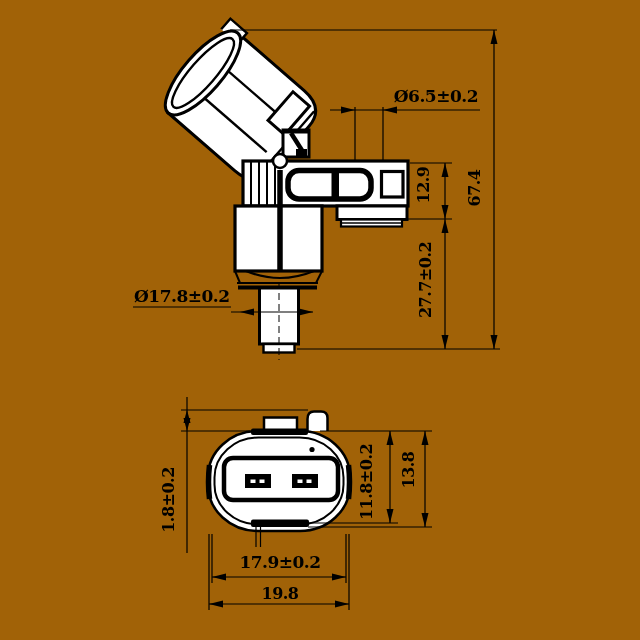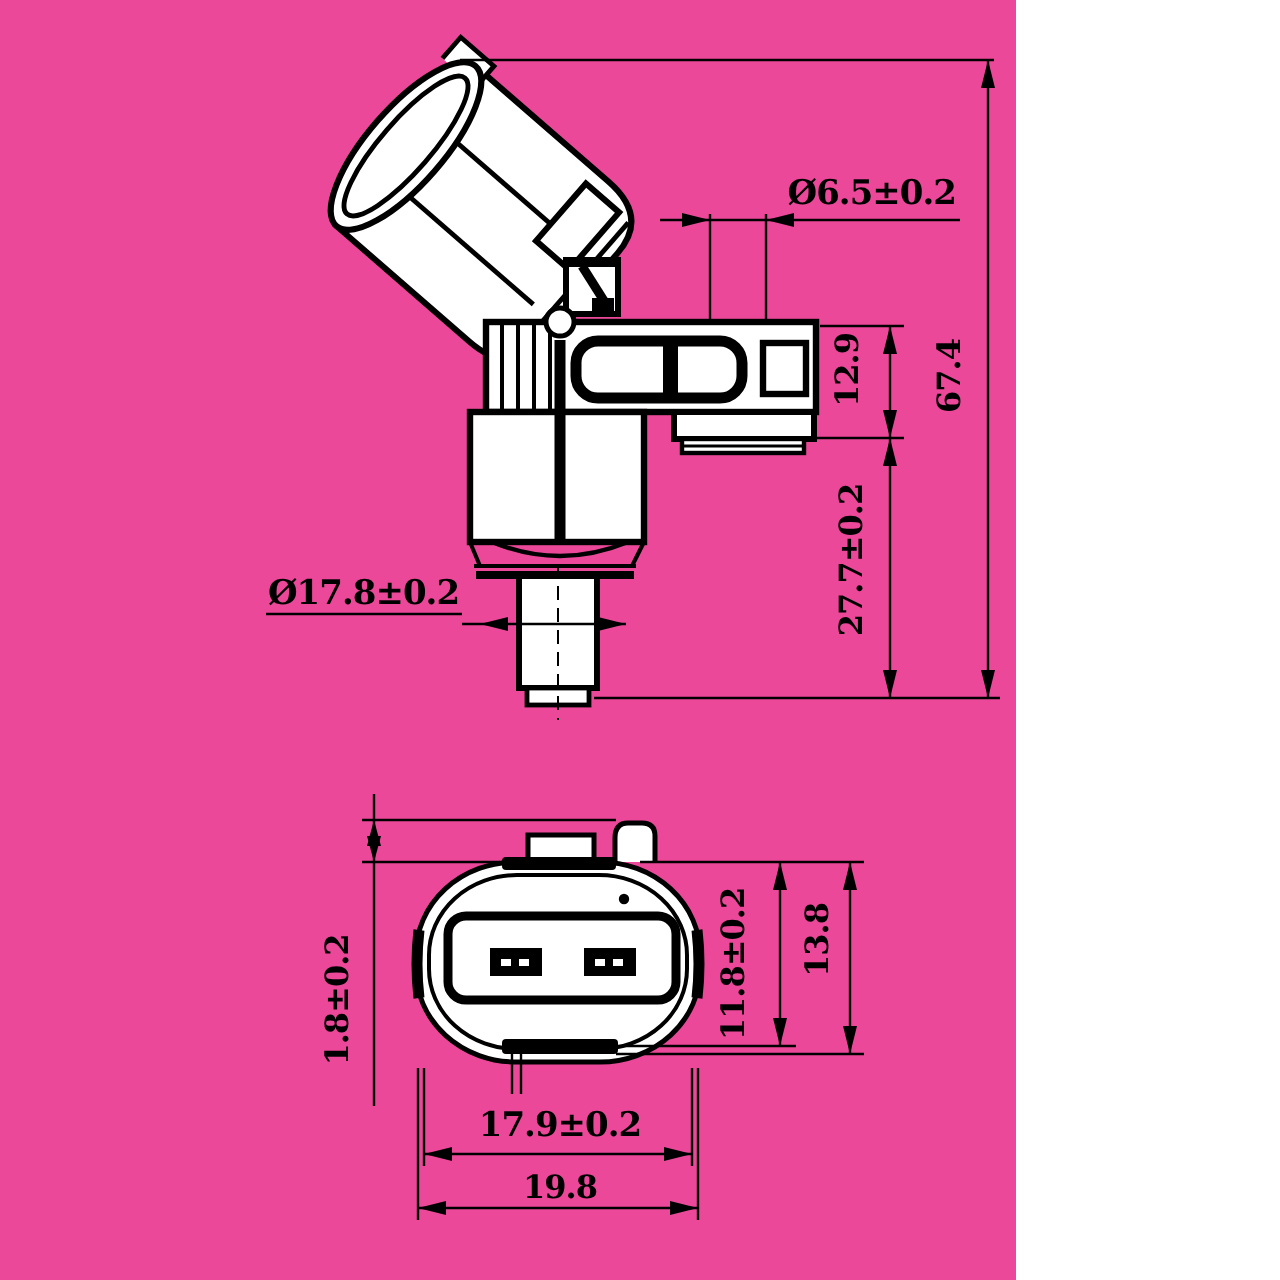--- a/index.html
+++ b/index.html
@@ -1,16 +1,16 @@
 <!DOCTYPE html>
 <html><head>
 <meta charset="utf-8">
 <style>
   html,body{margin:0;padding:0;background:#ffffff;}
-  #stage{position:relative;width:508px;height:640px;background:#ec4899;overflow:hidden;
+  #stage{position:relative;width:640px;height:640px;background:#a16207;overflow:hidden;
          font-family:"DejaVu Serif", serif;text-decoration:underline;}
   svg text{font-family:"DejaVu Serif", serif;font-weight:bold;fill:#000;}
   .dim-sm{font-size:16px;letter-spacing:-0.5px;}
   .dim{font-size:17px;letter-spacing:-0.5px;}
 </style>
 </head>
 <body>
 
 <div id="stage">
 <svg width="640" height="640" viewBox="0 0 640 640">

